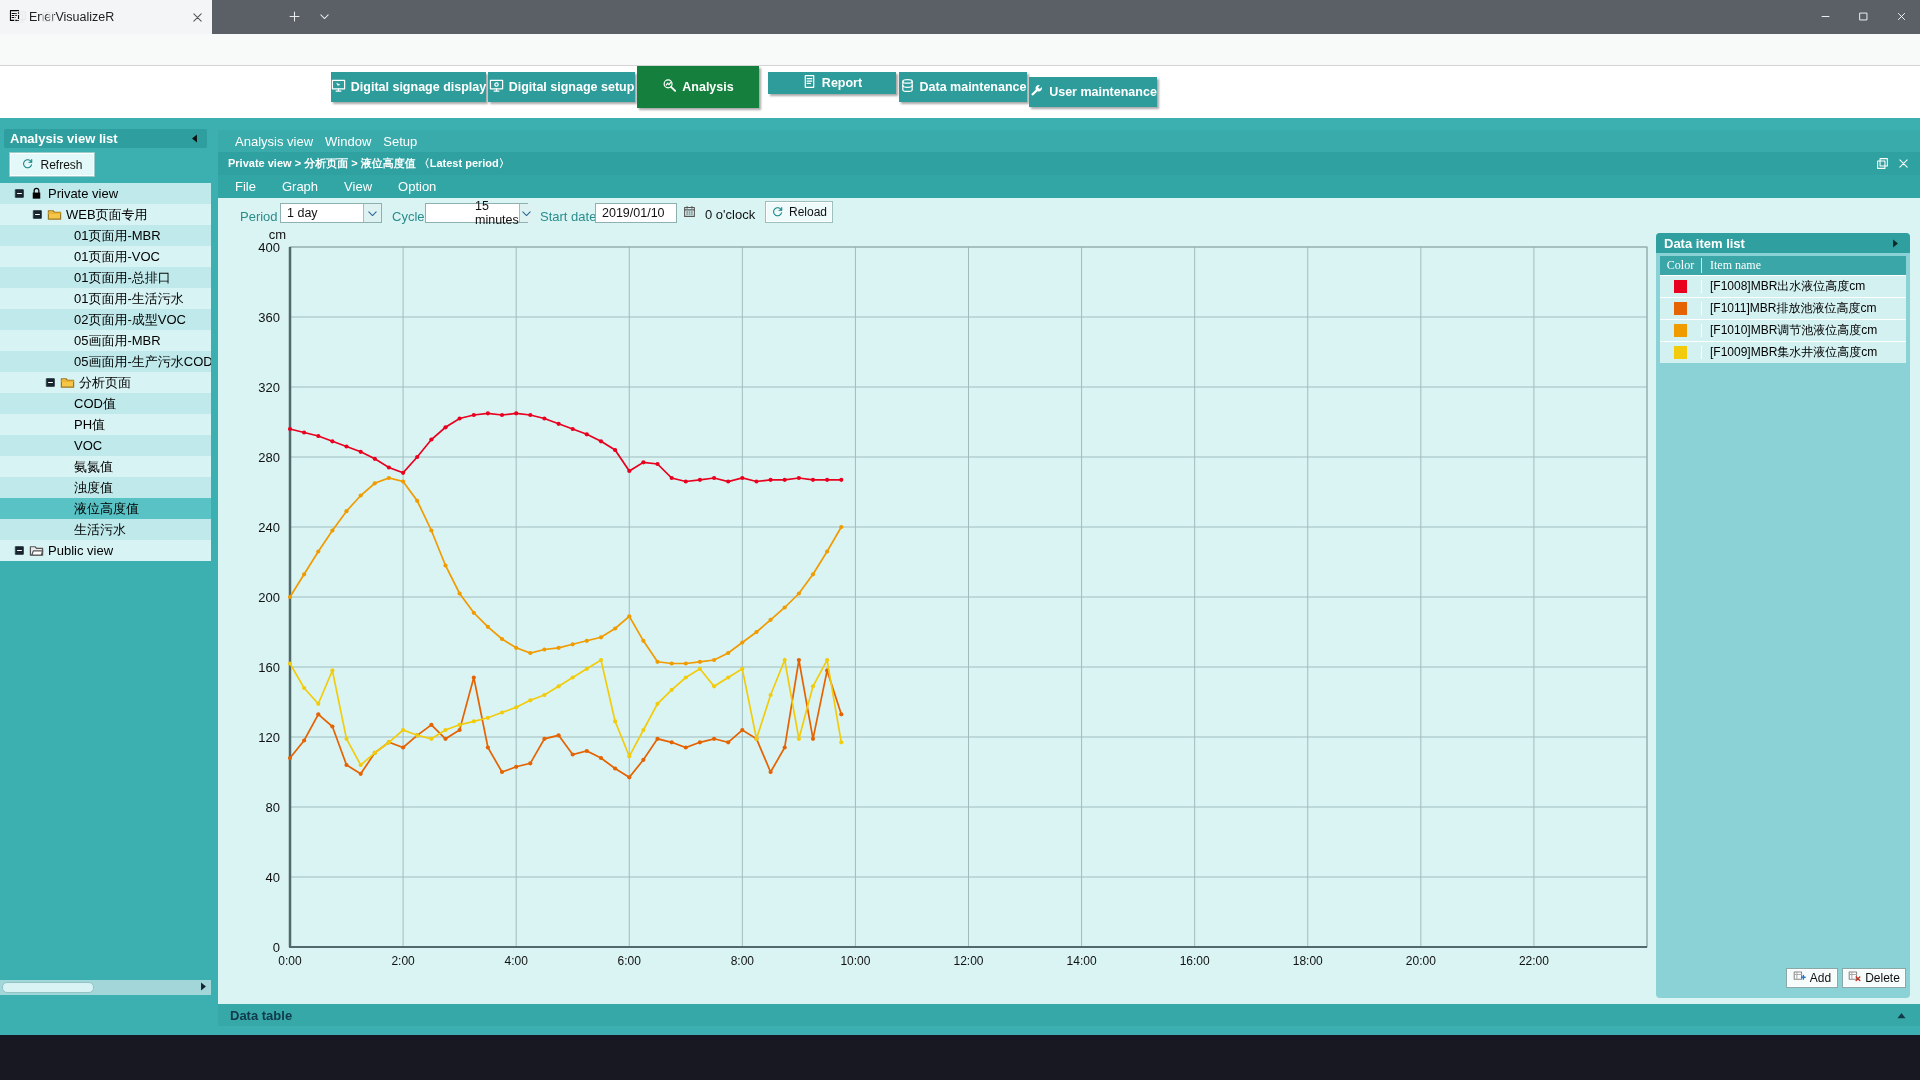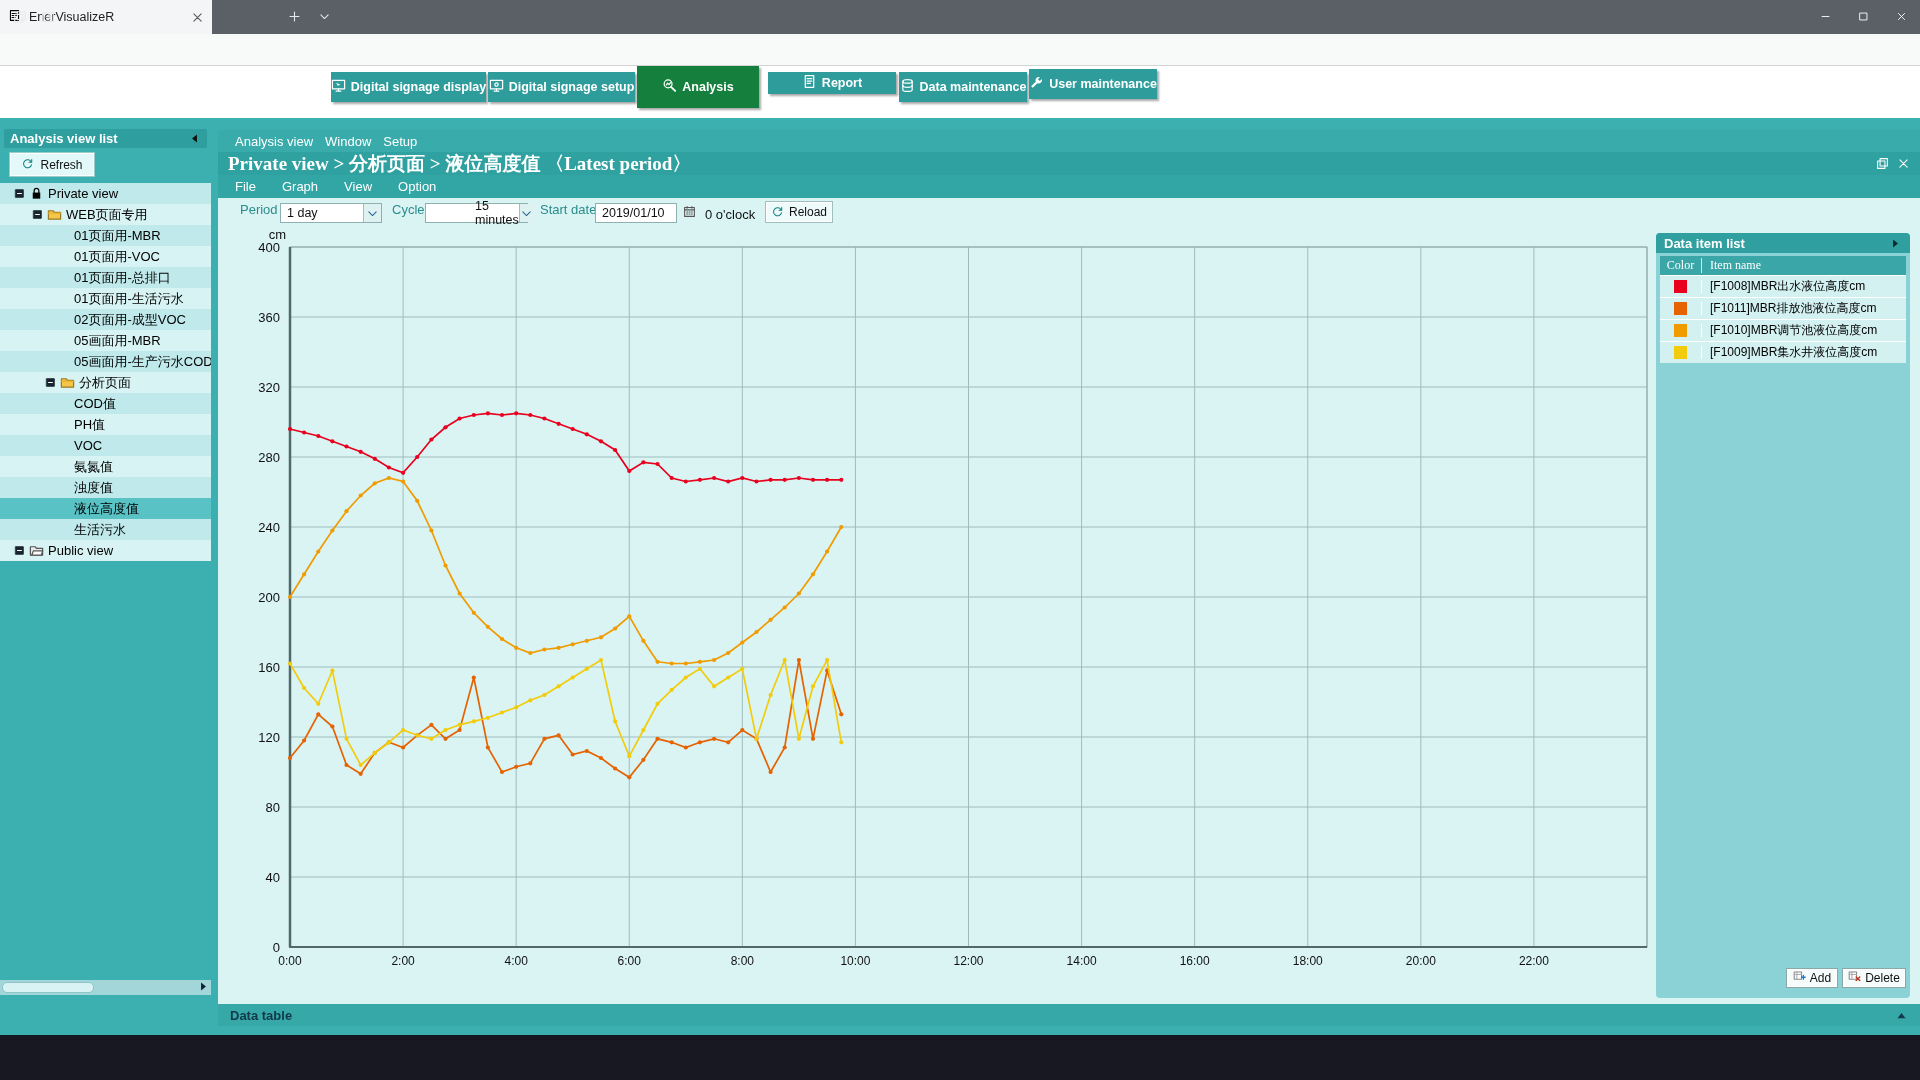--- a/index.html
+++ b/index.html
@@ -51,28 +51,28 @@
   #side-scroll { left:0; top:980px; width:211px; height:15px; background:#a3d6d9; }
   #side-thumb { left:2px; top:982px; width:92px; height:11px; background:#d9f3f4; border:1px solid #8fc3c6; border-radius:5px; }
   #side-arrow { left:195px; top:980px; width:16px; height:15px; color:#123; display:flex; align-items:center; justify-content:center; }
 
   
   #menubar { left:218px; top:130px; width:1702px; height:22px; background:#39abab; display:flex; align-items:center;
              padding-left:17px; gap:12px; }
   .menu-item { color:#fff; font-size:13px; }
   #breadcrumb-bar { left:218px; top:152px; width:1702px; height:23px; background:#2fa1a1; display:flex; align-items:center;
                     padding:0 10px; }
-  #breadcrumb { color:#fff; font-size:19px; font-weight:bold; flex:1;font-family:Liberation Serif, serif; }
+  #breadcrumb { color:#fff; font-size:11px; font-weight:bold; flex:1; }
   .bc-ico { color:#fff; display:flex; margin-left:8px; }
   #filemenu { left:218px; top:175px; width:1702px; height:23px; background:#32a5a5; display:flex; align-items:center;
               padding-left:17px; gap:26px; }
   #content { left:218px; top:198px; width:1702px; height:806px; background:#daf4f4; }
 
   
-  .tb-label { position:absolute; top:202px; font-size:13px; color:#2b8c8c; }
+  .tb-label { position:absolute; top:209px; font-size:13px; color:#2b8c8c; }
   .tb-select { position:absolute; top:203px; height:20px; background:#fff; border:1px solid #8fb0b0; display:flex;
                align-items:center; font-size:12.5px; color:#111; }
   .tb-select .val { flex:1; padding-left:6px; }
   .tb-select .arr { width:18px; height:100%; background:#dff2f2; border-left:1px solid #9fc0c0; color:#2a6496;
                     display:flex; align-items:center; justify-content:center; }
   #date-input { left:595px; top:203px; width:82px; height:20px; background:#fff; border:1px solid #8fb0b0;
                 font-size:12.5px; color:#111; display:flex; align-items:center; padding-left:6px; }
   #cal-btn { left:681px; top:204px; width:17px; height:18px; color:#555; display:flex; align-items:center; justify-content:center; }
   #oclock { left:705px; top:207px; font-size:13px; color:#111; }
   #reload-btn { left:765px; top:201px; width:68px; height:22px; background:#effbfb; border:1px solid #9fbebe;
@@ -278,21 +278,21 @@
           <span>Report</span>
         </div>
         <div class="nav-btn" style="left: 899px; width: 128px; top: 6px; height: 30px;">
           <span class="i"><svg width="15" height="15" viewBox="0 0 16 16" fill="none" stroke="currentColor" stroke-width="1.3" stroke-linecap="round" stroke-linejoin="round">
               <ellipse cx="8" cy="3.6" rx="5" ry="1.9"></ellipse>
               <path d="M3 3.6v8.8c0 1.05 2.24 1.9 5 1.9s5-.85 5-1.9V3.6"></path>
               <path d="M3 8c0 1.05 2.24 1.9 5 1.9S13 9.05 13 8"></path>
             </svg></span>
           <span>Data maintenance</span>
         </div>
-        <div class="nav-btn" style="left: 1029px; width: 128px; top: 3px; height: 30px;">
+        <div class="nav-btn" style="left: 1029px; width: 128px; top: 11px; height: 30px;">
           <span class="i"><svg width="15" height="15" viewBox="0 0 16 16" fill="none" stroke="currentColor" stroke-width="1.3" stroke-linecap="round" stroke-linejoin="round">
               <path d="M13.7 4.3a3.6 3.6 0 0 1-4.8 4.5L4 13.7 2.3 12l4.9-4.9a3.6 3.6 0 0 1 4.5-4.8L9.5 4.5l2 2z" fill="currentColor" stroke="none"></path>
             </svg></span>
           <span>User maintenance</span>
         </div>
       </div>
     <div id="user-line" class="abs">超级用户 Logs in</div>
     <div class="abs hdr-btn" style="left:1380px;">
       <span class="i">
           <svg width="13" height="13" viewBox="0 0 16 16" fill="none" stroke="currentColor" stroke-width="1.3" stroke-linecap="round" stroke-linejoin="round">

